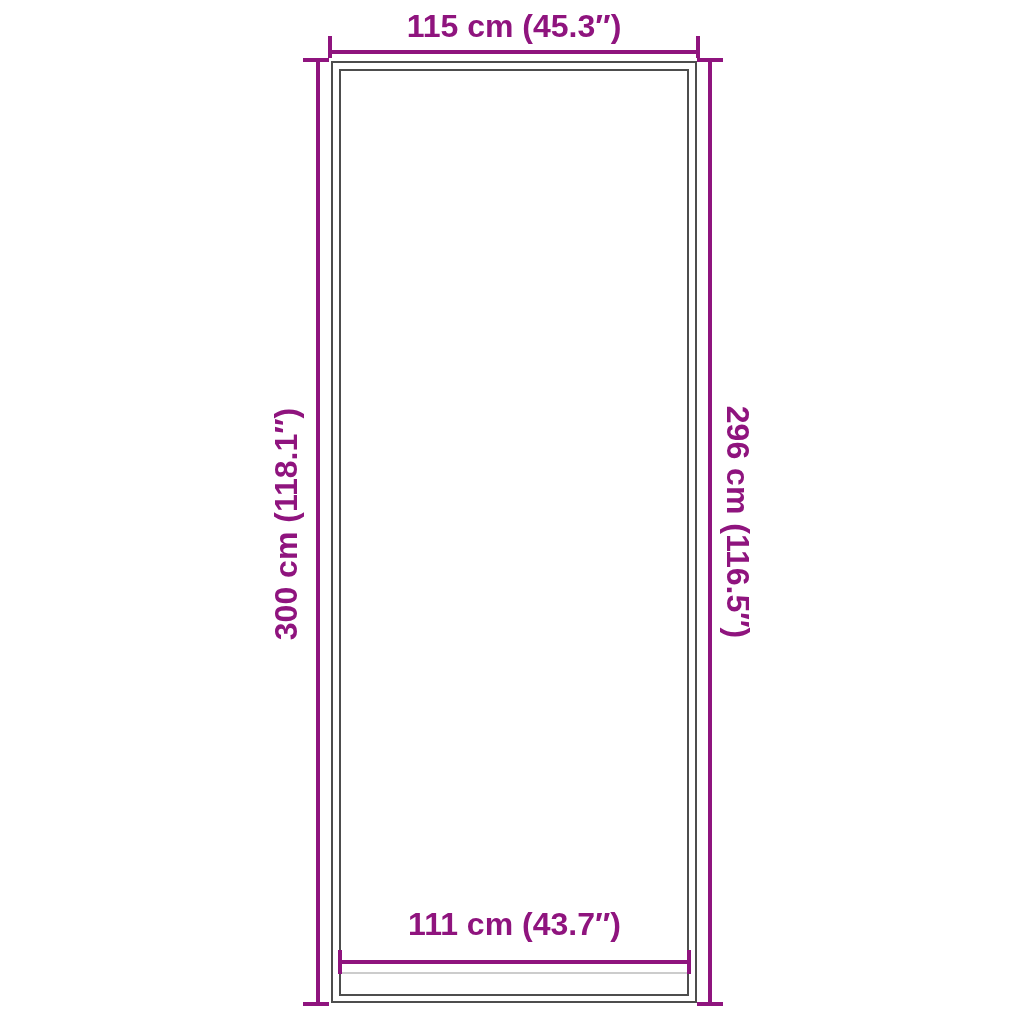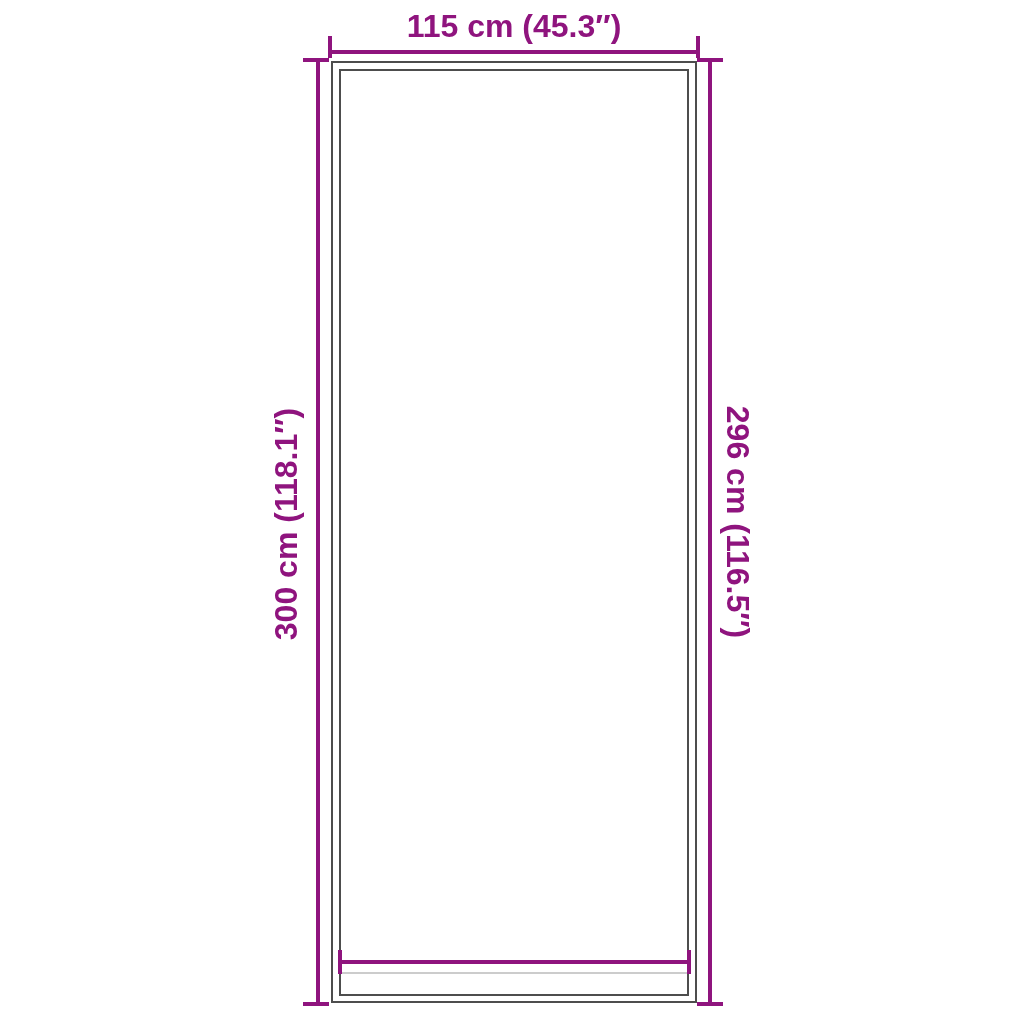--- a/index.html
+++ b/index.html
@@ -93,17 +93,18 @@
   <div class="dlabel left">300 cm (118.1″)</div>
   <div class="dline left"></div>
   <div class="tick h left-t"></div>
   <div class="tick h left-b"></div>
 
   <div class="dlabel right">296 cm (116.5″)</div>
   <div class="dline right"></div>
   <div class="tick h right-t"></div>
   <div class="tick h right-b"></div>
 
+  <div class="dlabel bottom">111 cm (43.7″)</div>
   <div class="dline bottom"></div>
   <div class="tick v bot-l"></div>
   <div class="tick v bot-r"></div>
 
 </div>
 
 </body></html>

